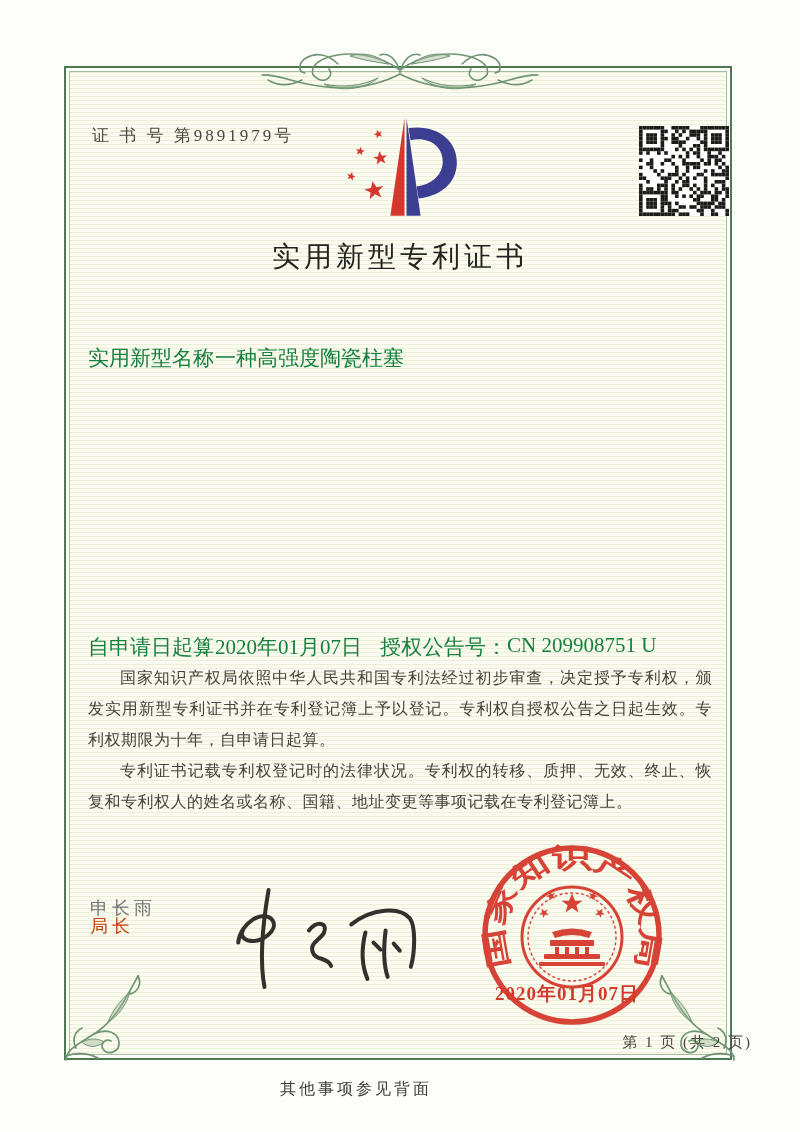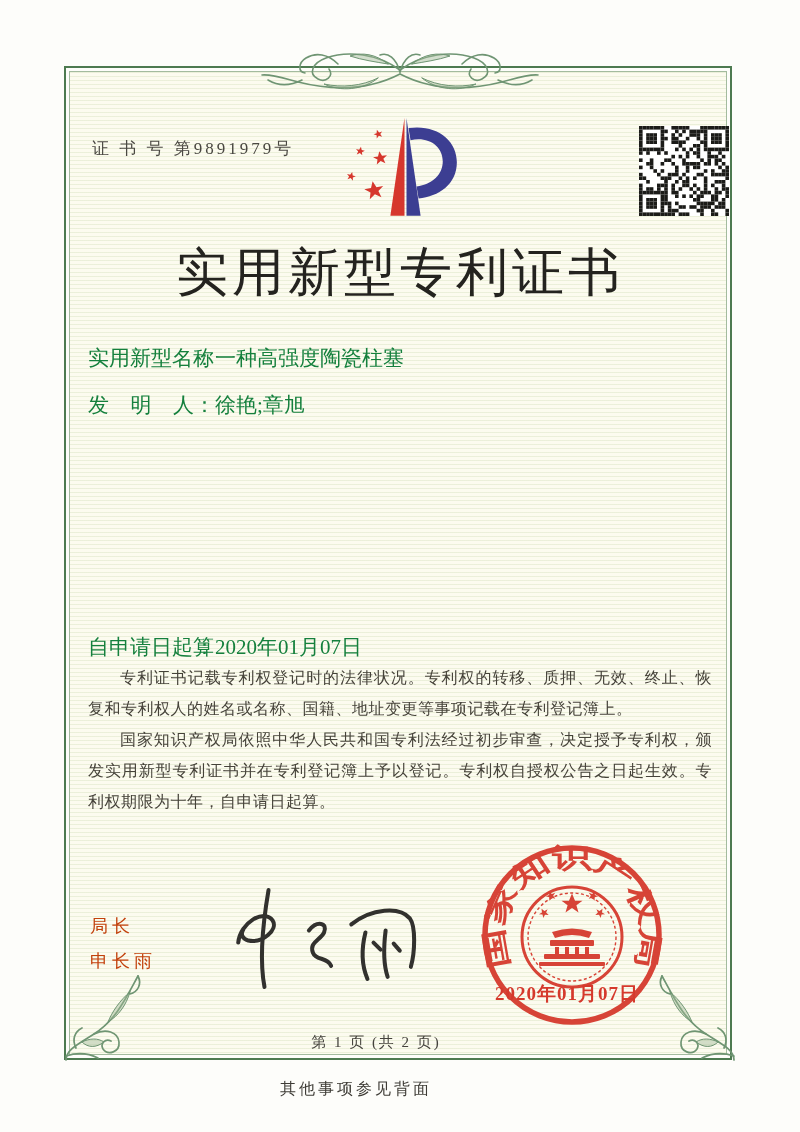--- a/index.html
+++ b/index.html
@@ -23,47 +23,47 @@
         rgba(0,0,0,0) 1px, rgba(0,0,0,0) 4px),
       #fcfbef;
   }
   .orn{position:absolute;z-index:3;}
   .orn svg{display:block;width:100%;height:100%;}
   .orn-top{left:262px;top:44px;width:276px;height:62px;}
   .orn-bl{left:42px;top:970px;width:112px;height:100px;}
   .orn-br{left:646px;top:970px;width:112px;height:100px;transform:scaleX(-1);}
   
   .content{position:absolute;inset:0;z-index:5;}
-  .cert-no{position:absolute;left:92px;top:124px;font-size:17px;letter-spacing:3px;color:#4a4842;margin-top:13px;}
+  .cert-no{position:absolute;left:92px;top:124px;font-size:17px;letter-spacing:3px;color:#4a4842;}
   .logo{position:absolute;left:338px;top:114px;width:136px;height:106px;}
   .qr{position:absolute;left:639px;top:126px;width:90px;height:90px;background:#fff;}
   .title{
     position:absolute;left:0;top:238px;width:800px;text-align:center;
-    font-size:52px;letter-spacing:4px;color:#24231f;font-weight:500;
+    font-size:28px;letter-spacing:4px;color:#24231f;font-weight:500;
   }
   .frow{position:absolute;left:88px;font-size:21px;color:#15803d;white-space:nowrap;}
   .flabel{display:inline-block;width:106px;text-align:justify;text-align-last:justify;vertical-align:top;}
   .fcolon{vertical-align:top;}
   .fvalue{display:inline-block;vertical-align:top;white-space:pre-line;max-width:480px;}
   .r1{top:344px}.r2{top:391px}.r3{top:437px}.r4{top:484px}.r5{top:531px}
   .r6{top:578px}
   .r7{top:633px}
   .grant2{position:absolute;left:292px;top:0;}
   .paras{position:absolute;left:88px;top:662px;width:624px;font-size:16px;line-height:31px;
     text-align:justify;color:#454239;letter-spacing:.5px;}
   .paras p{margin:0;text-indent:2em;}
   .director-title{position:absolute;left:90px;top:914px;font-size:18px;letter-spacing:4px;color:#c2410c;}
-  .director-name{position:absolute;left:90px;top:949px;font-size:18px;letter-spacing:4px;color:#c2410c;}
+  .director-name{position:absolute;left:90px;top:896px;font-size:18px;letter-spacing:4px;color:#737373;}
   .signature{position:absolute;left:212px;top:880px;width:212px;height:106px;}
   .seal{position:absolute;left:477px;top:840px;width:190px;height:190px;opacity:.94;}
   .seal-date{
     position:absolute;left:487px;top:981px;width:160px;text-align:center;
     font-size:19px;font-weight:bold;color:#d5392c;letter-spacing:1px;white-space:nowrap;
   }
-  .page-info{position:absolute;left:0;top:1033px;width:752px;text-align:center;
+  .page-info{position:absolute;left:0;top:1033px;width:752px;text-align:right;
     font-size:15px;letter-spacing:2px;color:#44423c;}
   .back-note{position:absolute;left:0;top:1079px;width:712px;text-align:center;
     font-size:16px;letter-spacing:3px;color:#3e3c36;}
   svg{overflow:visible;}
 </style>
 </head>
 <body>
 
 <div class="page">
 
@@ -443,32 +443,32 @@
           <rect x="75.60" y="86.40" width="3.60" height="3.60" fill="#1b1b18"></rect>
           <rect x="86.40" y="86.40" width="3.60" height="3.60" fill="#1b1b18"></rect>
         </svg>
     </div>
 
     <div class="title">实用新型专利证书</div>
 
     <div class="frow r1">
       <span class="flabel">实用新型名称</span><span class="fcolon">：</span><span class="fvalue">一种高强度陶瓷柱塞</span>
     </div>
-    <div class="frow r2">
-      <span class="flabel">发明人</span><span class="fcolon">：</span><span class="fvalue">徐艳;章旭</span>
-    </div>
     <div class="frow r7">
       <span>
         <span class="flabel">自申请日起算</span><span class="fcolon">：</span><span class="fvalue">2020年01月07日</span>
       </span>
+      <span class="grant2">
+        <span class="flabel">授权公告号</span><span class="fcolon">：</span><span class="fvalue">CN 209908751 U</span>
+      </span>
     </div>
 
     <div class="paras">
+      <p>国家知识产权局依照中华人民共和国专利法经过初步审查，决定授予专利权，颁发实用新型专利证书并在专利登记簿上予以登记。专利权自授权公告之日起生效。专利权期限为十年，自申请日起算。</p>
       <p>专利证书记载专利权登记时的法律状况。专利权的转移、质押、无效、终止、恢复和专利权人的姓名或名称、国籍、地址变更等事项记载在专利登记簿上。</p>
-      <p>国家知识产权局依照中华人民共和国专利法经过初步审查，决定授予专利权，颁发实用新型专利证书并在专利登记簿上予以登记。专利权自授权公告之日起生效。专利权期限为十年，自申请日起算。</p>
     </div>
 
     <div class="director-title">局长</div>
     <div class="director-name">申长雨</div>
 
     <div class="signature">
       <svg viewBox="0 0 210 110">
         <g fill="none" stroke="#32312e" stroke-width="4" stroke-linecap="round">
           <path d="M26,62 C28,42 52,28 60,40 C66,49 50,63 36,60 C30,58 28,54 31,49"></path>
           <path d="M56,10 C50,45 47,80 52,106"></path>

